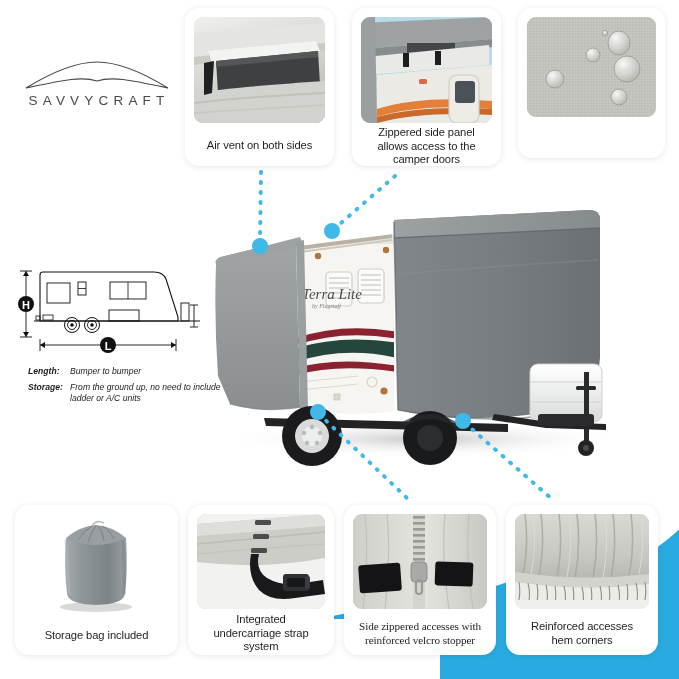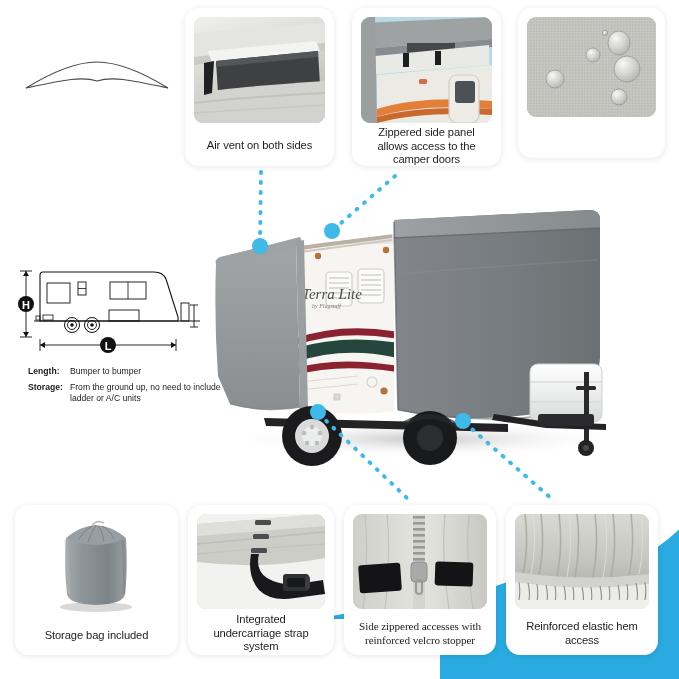--- a/index.html
+++ b/index.html
@@ -111,21 +111,21 @@
     text-align: center;
     padding-left: 4px;
     margin-top: 1px;
     white-space: nowrap;
   }
 
   
   .measure { position: absolute; left: 14px; top: 265px; width: 210px; }
   .measure svg { display: block; }
   .measure-notes { margin-top: 6px; margin-left: 14px; font-size: 8.6px; color: #1b1b1b; }
-  .measure-notes .row { display: flex; margin-bottom: 5px; line-height: 1.28; }
+  .measure-notes .row { display: flex; margin-bottom: 5px; line-height: 1.28; font-style: italic; }
   .measure-notes .key { font-weight: bold; width: 42px; flex: none; }
   .measure-notes .val { flex: 1; }
 
   
   .hero { position: absolute; left: 208px; top: 186px; width: 440px; height: 310px; text-decoration: underline; }
   .hero svg { display: block; }
 
   
   .connectors { position: absolute; left: 0; top: 0; width: 679px; height: 679px; pointer-events: none; }
 </style>
@@ -138,20 +138,21 @@
   <div class="blue-bottom-sweep"></div>
   <div class="white-swoosh"></div>
   <div class="white-swoosh-2"></div>
   <div class="white-bottom-mask"></div>
 
   <div class="logo">
     <svg class="logo-mark" viewBox="0 0 150 34">
       <path d="M4 30 C 40 8, 62 4, 75 4 C 88 4, 110 8, 146 30" fill="none" stroke="#4a4a4a" stroke-width="1.1"></path>
       <path d="M4 30 C 42 22, 60 18, 75 23 C 90 18, 108 22, 146 30" fill="none" stroke="#4a4a4a" stroke-width="1.1"></path>
     </svg>
+    <span class="logo-text">SAVVYCRAFT</span>
   </div>
 
   <div class="measure">
     <svg width="210" height="95" viewBox="0 0 210 95">
 
       <line x1="12" y1="6" x2="12" y2="72" stroke="#111" stroke-width="0.9"></line>
       <path d="M12 6 l-3 5 h6 z" fill="#111"></path>
       <path d="M12 72 l-3 -5 h6 z" fill="#111"></path>
       <line x1="6" y1="6" x2="18" y2="6" stroke="#111" stroke-width="0.9"></line>
       <line x1="6" y1="72" x2="18" y2="72" stroke="#111" stroke-width="0.9"></line>
@@ -588,16 +589,16 @@
             <path d="M85 72 q3 12 0 21"></path>
           <path d="M94 72 q2 12 -1 21"></path>
             <path d="M103 71 q3 12 0 22"></path>
           <path d="M112 70 q2 12 -1 22"></path>
             <path d="M121 69 q3 12 0 22"></path>
           <path d="M130 68 q2 12 -1 22"></path>
         </g>
         <rect x="0" y="86" width="134" height="9" fill="#efefec"></rect>
       </svg>
     </div>
-    <div class="caption">Reinforced elastic hem access</div>
+    <div class="caption">Reinforced accesses hem corners</div>
   </div>
 
 </div>
 
 </body></html>

